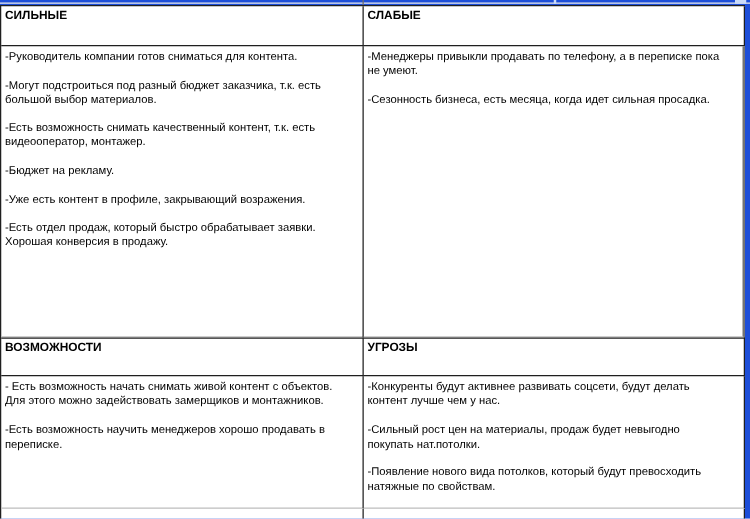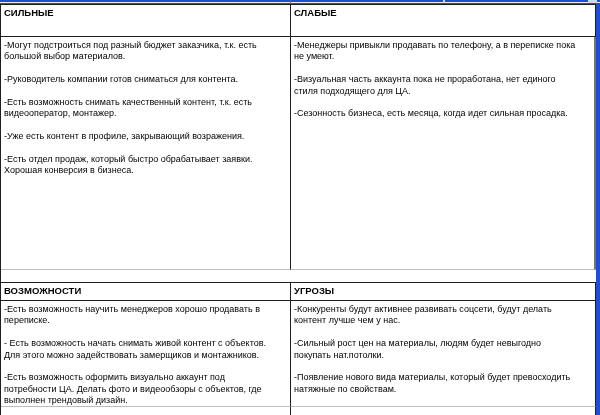--- a/index.html
+++ b/index.html
@@ -24,21 +24,21 @@
     border-top:1px solid #1f1f1f;
     border-left:1px solid #1f1f1f;
     background:#fff;
   }
   .cell{box-sizing:border-box;overflow:hidden;border-right:1px solid #1f1f1f;}
   .hdr{
     border-bottom:1px solid #1f1f1f;
     font-size:9.5px;font-weight:bold;line-height:11px;
     padding:2px 3px;
   }
-  .hdr2{border-top:1px solid #1f1f1f;margin-top:12px;}
+  .hdr2{border-top:1px solid #1f1f1f;}
   .body{
     font-size:9px;line-height:11.4px;
     padding:3px 3px 0 3px;
     border-bottom:1px solid #bdbdbd;
   }
   .body p{margin:0 0 11.4px 0;white-space:pre-line;}
   .body p:last-child{margin-bottom:0;}
   .blue-right{border-right:2px solid #737373;}
   .cut{border-bottom:none;}
 </style>
@@ -55,59 +55,55 @@
   <div class="swot">
 
     <div class="cell hdr">
       <span>СИЛЬНЫЕ</span>
     </div>
     <div class="cell hdr">
       <span>СЛАБЫЕ</span>
     </div>
 
     <div class="cell body">
+      <p>-Руководитель компании готов сниматься для контента.</p>
       <p>-Могут подстроиться под разный бюджет заказчика, т.к. есть
 большой выбор материалов.</p>
-      <p>-Руководитель компании готов сниматься для контента.</p>
       <p>-Есть возможность снимать качественный контент, т.к. есть
 видеооператор, монтажер.</p>
+      <p>-Бюджет на рекламу.</p>
       <p>-Уже есть контент в профиле, закрывающий возражения.</p>
       <p>-Есть отдел продаж, который быстро обрабатывает заявки.
-Хорошая конверсия в бизнеса.</p>
+Хорошая конверсия в продажу.</p>
     </div>
     <div class="cell body blue-right">
       <p>-Менеджеры привыкли продавать по телефону, а в переписке пока
 не умеют.</p>
-      <p>-Визуальная часть аккаунта пока не проработана, нет единого
-стиля подходящего для ЦА.</p>
       <p>-Сезонность бизнеса, есть месяца, когда идет сильная просадка.</p>
     </div>
 
     <div class="cell hdr hdr2">
       <span>ВОЗМОЖНОСТИ</span>
     </div>
     <div class="cell hdr hdr2">
       <span>УГРОЗЫ</span>
     </div>
 
     <div class="cell body">
+      <p>- Есть возможность начать снимать живой контент с объектов.
+Для этого можно задействовать замерщиков и монтажников.</p>
       <p>-Есть возможность научить менеджеров хорошо продавать в
 переписке.</p>
-      <p>- Есть возможность начать снимать живой контент с объектов.
-Для этого можно задействовать замерщиков и монтажников.</p>
-      <p>-Есть возможность оформить визуально аккаунт под
-потребности ЦА. Делать фото и видеообзоры с объектов, где
-выполнен трендовый дизайн.</p>
     </div>
     <div class="cell body">
       <p>-Конкуренты будут активнее развивать соцсети, будут делать
 контент лучше чем у нас.</p>
-      <p>-Сильный рост цен на материалы, людям будет невыгодно
+      <p>-Сильный рост цен на материалы, продаж будет невыгодно
 покупать нат.потолки.</p>
-      <p>-Появление нового вида материалы, который будет превосходить
+      <p>-Появление нового вида потолков, который будут превосходить
 натяжные по свойствам.</p>
     </div>
 
     <div class="cell cut"></div>
     <div class="cell cut"></div>
 
   </div>
 </div>
 
 </body></html>

